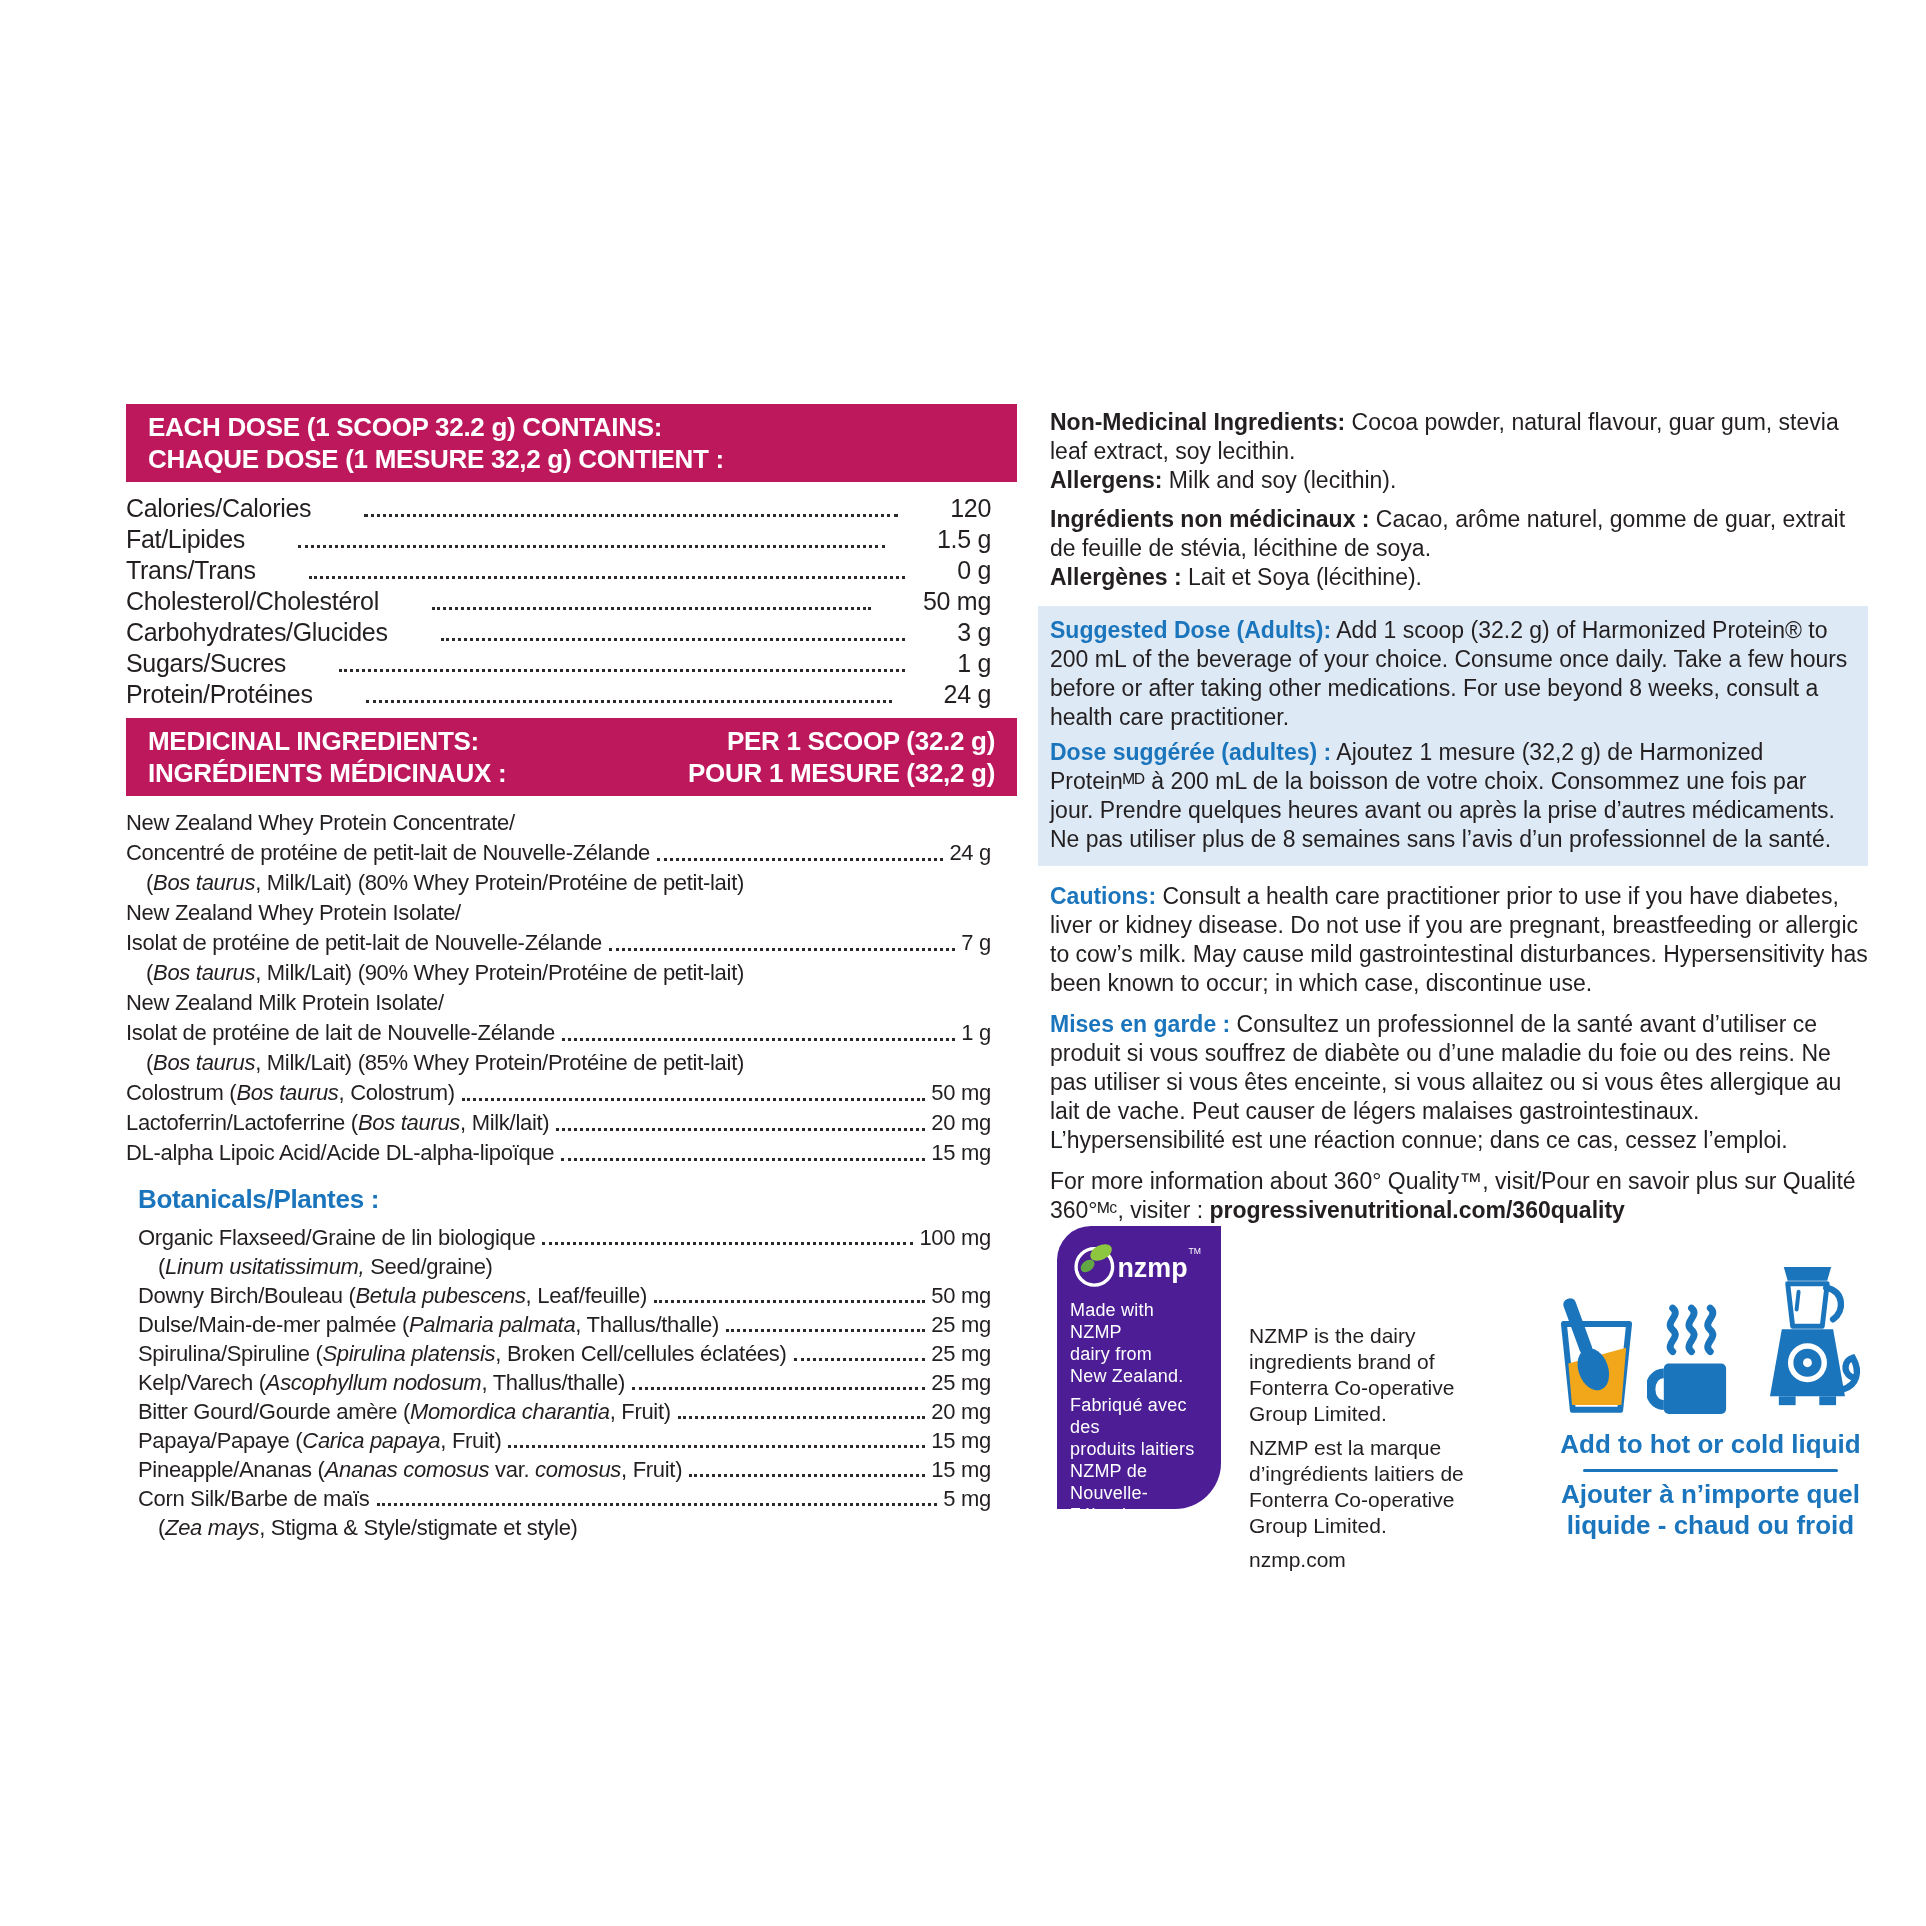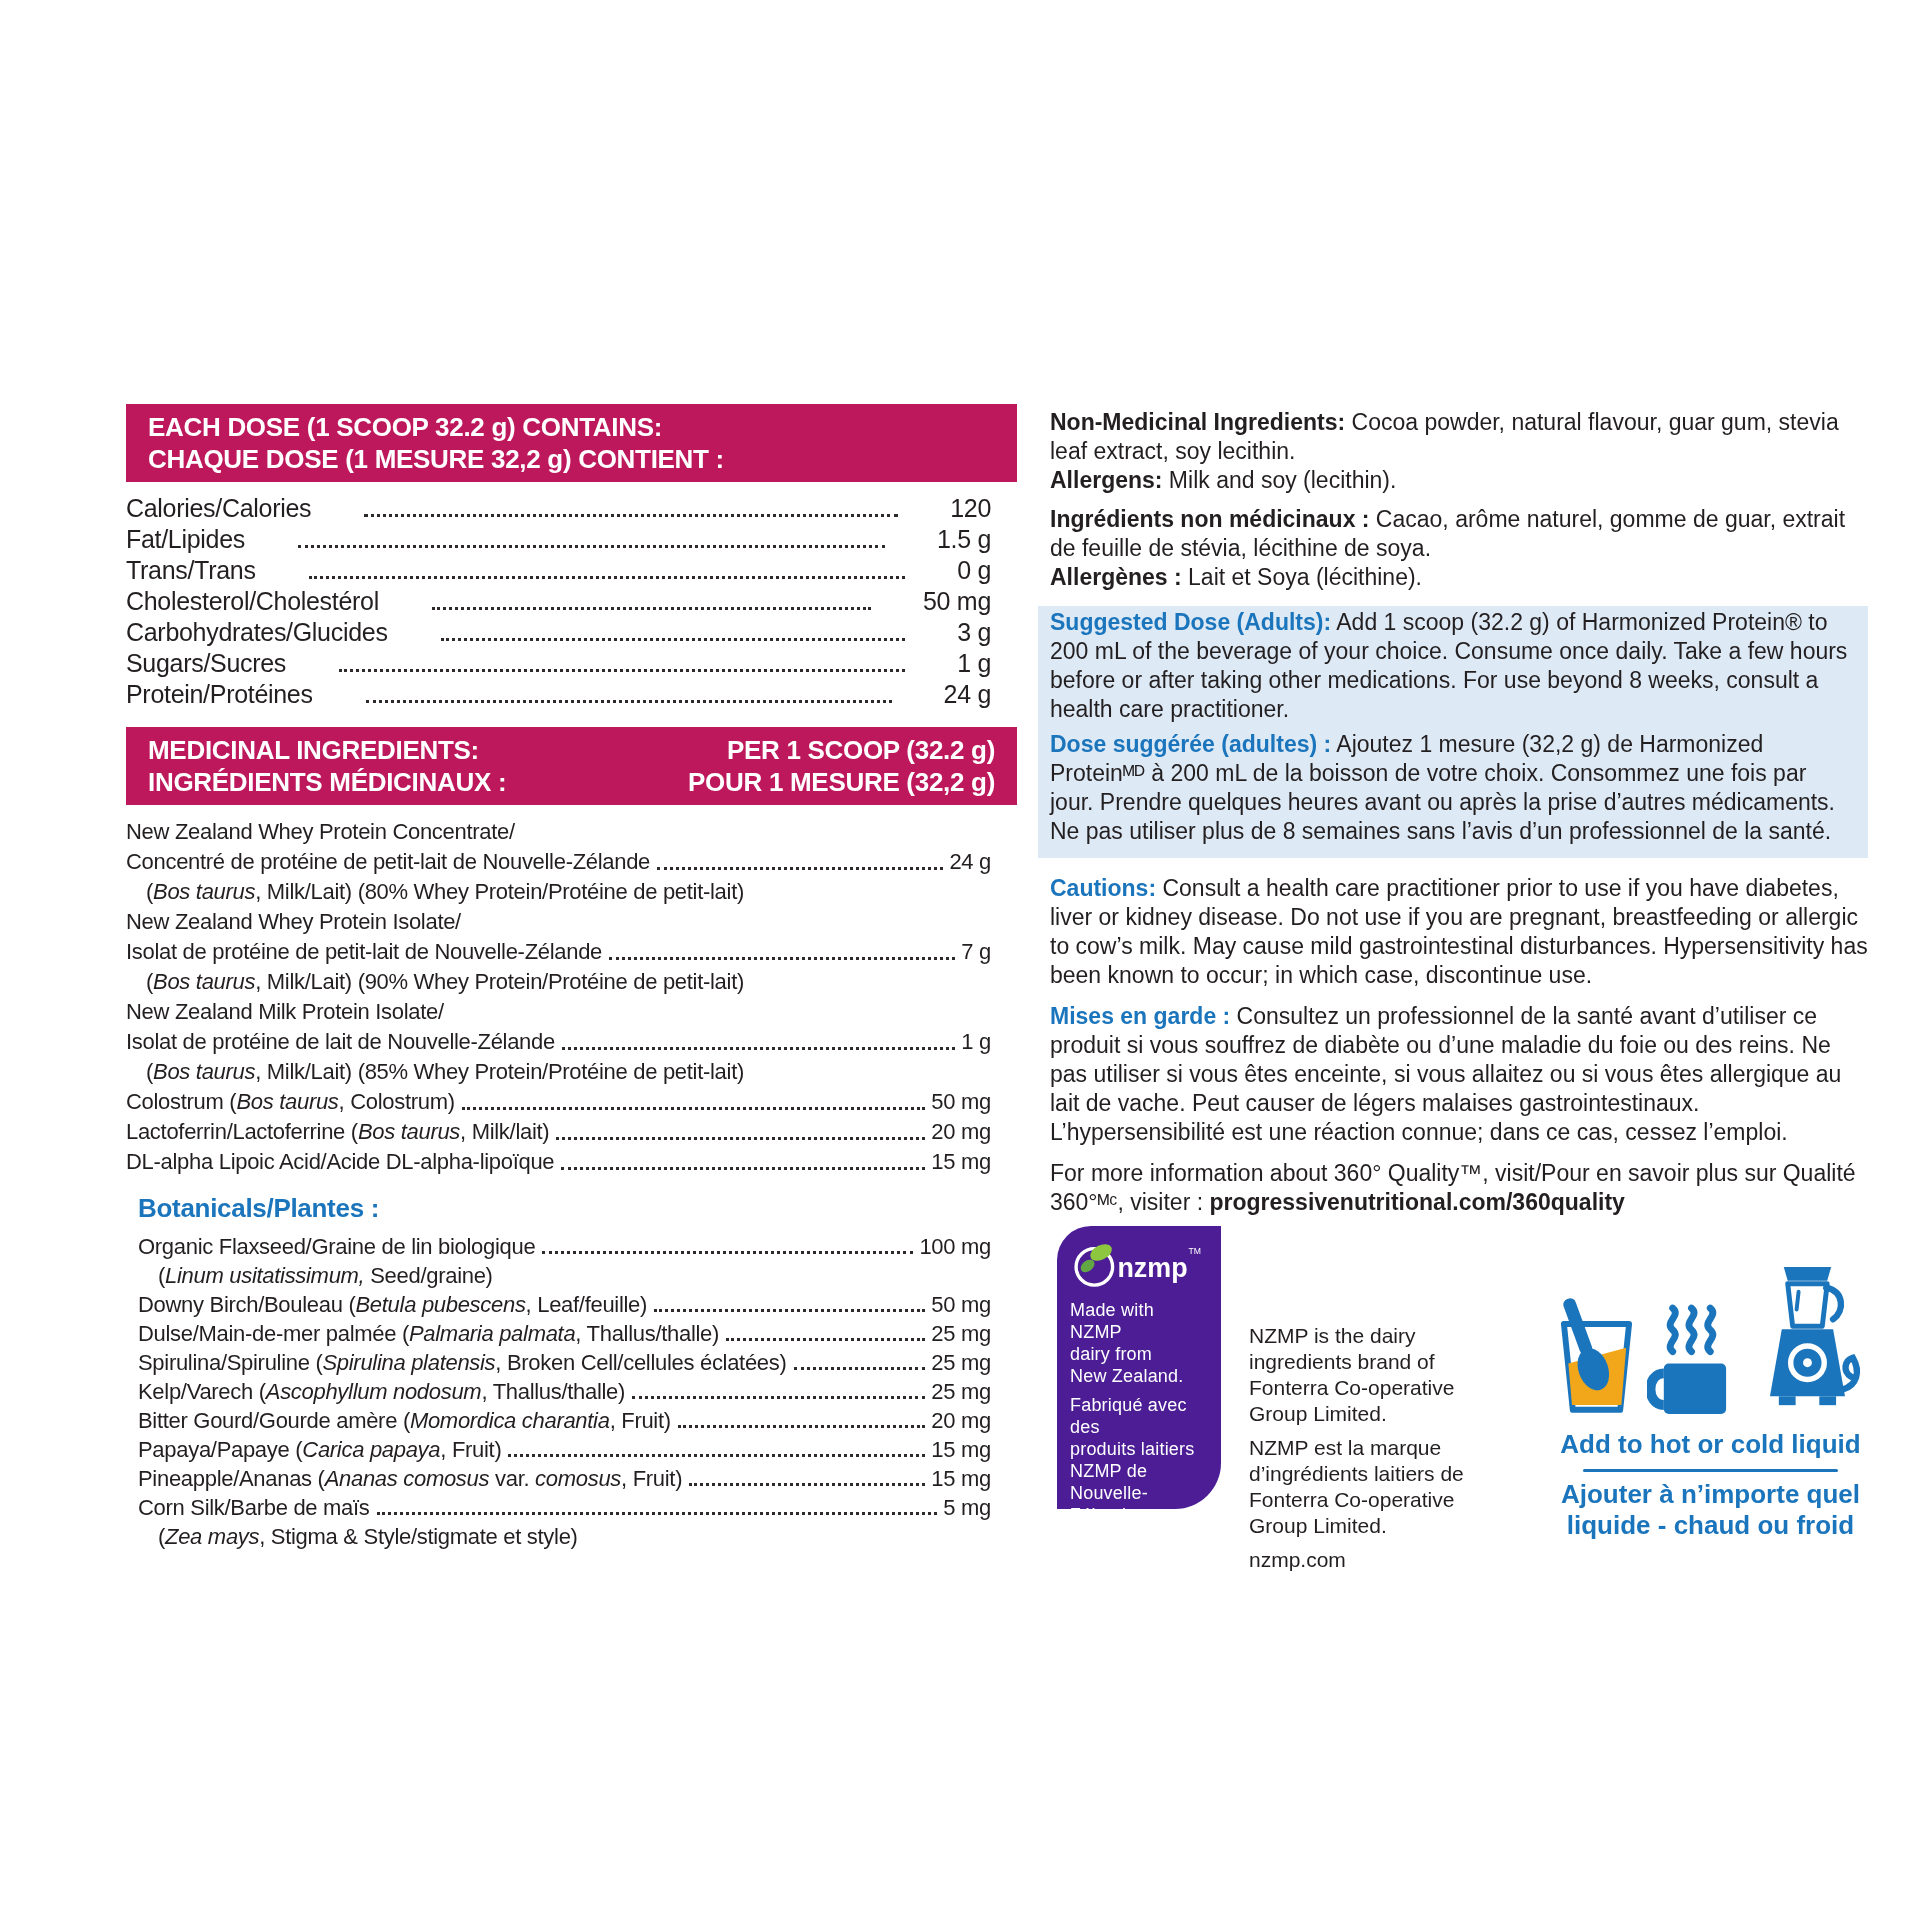--- a/index.html
+++ b/index.html
@@ -3,41 +3,41 @@
 <meta charset="utf-8">
 <style>
   html,body{margin:0;padding:0;background:#ffffff;}
   .page{position:relative;width:1927px;height:1927px;background:#ffffff;overflow:hidden;
         font-family:"Liberation Sans","DejaVu Sans",sans-serif;color:#231f20;}
 
   
   .col-left{position:absolute;left:126px;top:404px;width:891px;letter-spacing:-0.3px;}
   .band{background:#be185d;color:#fff;font-weight:bold;font-size:26px;line-height:32px;
         padding:7px 22px;box-sizing:border-box;}
-  .band2{display:flex;justify-content:space-between;margin-top:17px;align-items:center;}
+  .band2{display:flex;justify-content:space-between;margin-top:8px;align-items:center;}
   .band2 .br{text-align:right;}
   .nut-list{margin-top:11px;font-size:25px;padding-right:26px;}
   .nrow{display:flex;white-space:nowrap;line-height:31px;gap:46px;}
   .dots{flex:1 1 14px;min-width:14px;margin:0 6px 7px 7px;border-bottom:3.4px dotted #2e2a2b;align-self:flex-end;}
   .ing-list{margin-top:12px;font-size:22px;line-height:30px;padding-right:26px;}
   .ing-list.bot{line-height:29px;margin-top:8px;margin-left:12px;}
   .dotrow{display:flex;white-space:nowrap;}
   .sub{padding-left:20px;}
   .plain{white-space:nowrap;}
   .bot-title{color:#1b75bc;font-weight:bold;font-size:26px;margin:16px 0 6px 12px;}
 
   
   .col-right{position:absolute;left:1050px;top:408px;width:820px;font-size:23px;line-height:29px;}
   .col-right p{margin:0;}
   .col-right strong{font-weight:bold;}
   strong.blue{color:#1b75bc;}
   .mt10{margin-top:10px !important;}
   .mt12{margin-top:12px !important;}
   .mt16{margin-top:16px !important;}
-  .dosebox{background:#dde9f5;margin:14px 2px 0 -12px;padding:2px 14px 12px 12px;}
+  .dosebox{background:#dde9f5;margin:14px 2px 0 -12px;padding:10px 14px 12px 12px;}
   .dosebox p + p{margin-top:6px;}
 
   
   .badge{position:absolute;left:1057px;top:1226px;width:164px;height:283px;background:#4c1d95;
          border-radius:34px 0 46px 0;box-sizing:border-box;padding:14px 13px;color:#fff;}
   .badge .btxt{font-size:18px;line-height:22px;margin-top:7px;white-space:pre-line;letter-spacing:0.2px;}
   .badge .bdiv{border:none;border-top:2.5px solid #fff;margin:12px 0 10px 0;}
   .badge .bsite{font-size:23px;font-weight:bold;letter-spacing:0.3px;}
 
   .nzmp-info{position:absolute;left:1249px;top:1323px;width:248px;font-size:21px;line-height:26px;}

